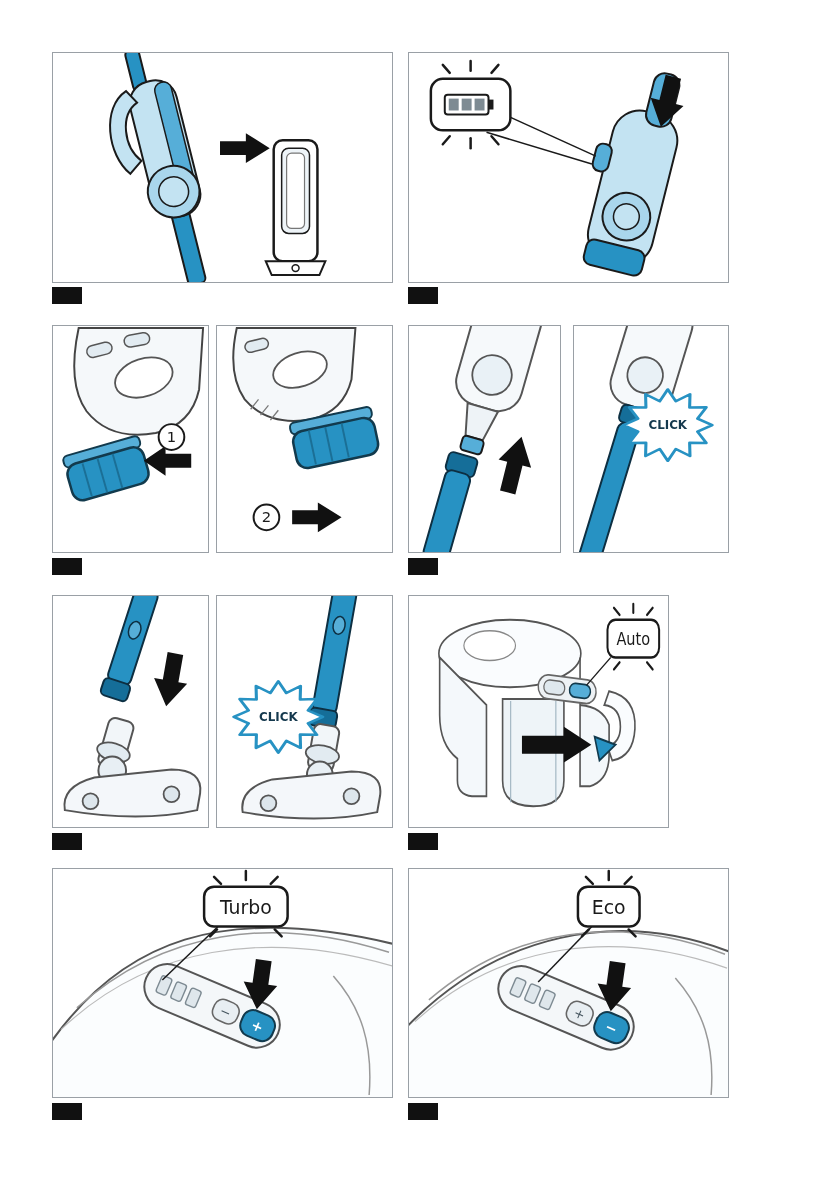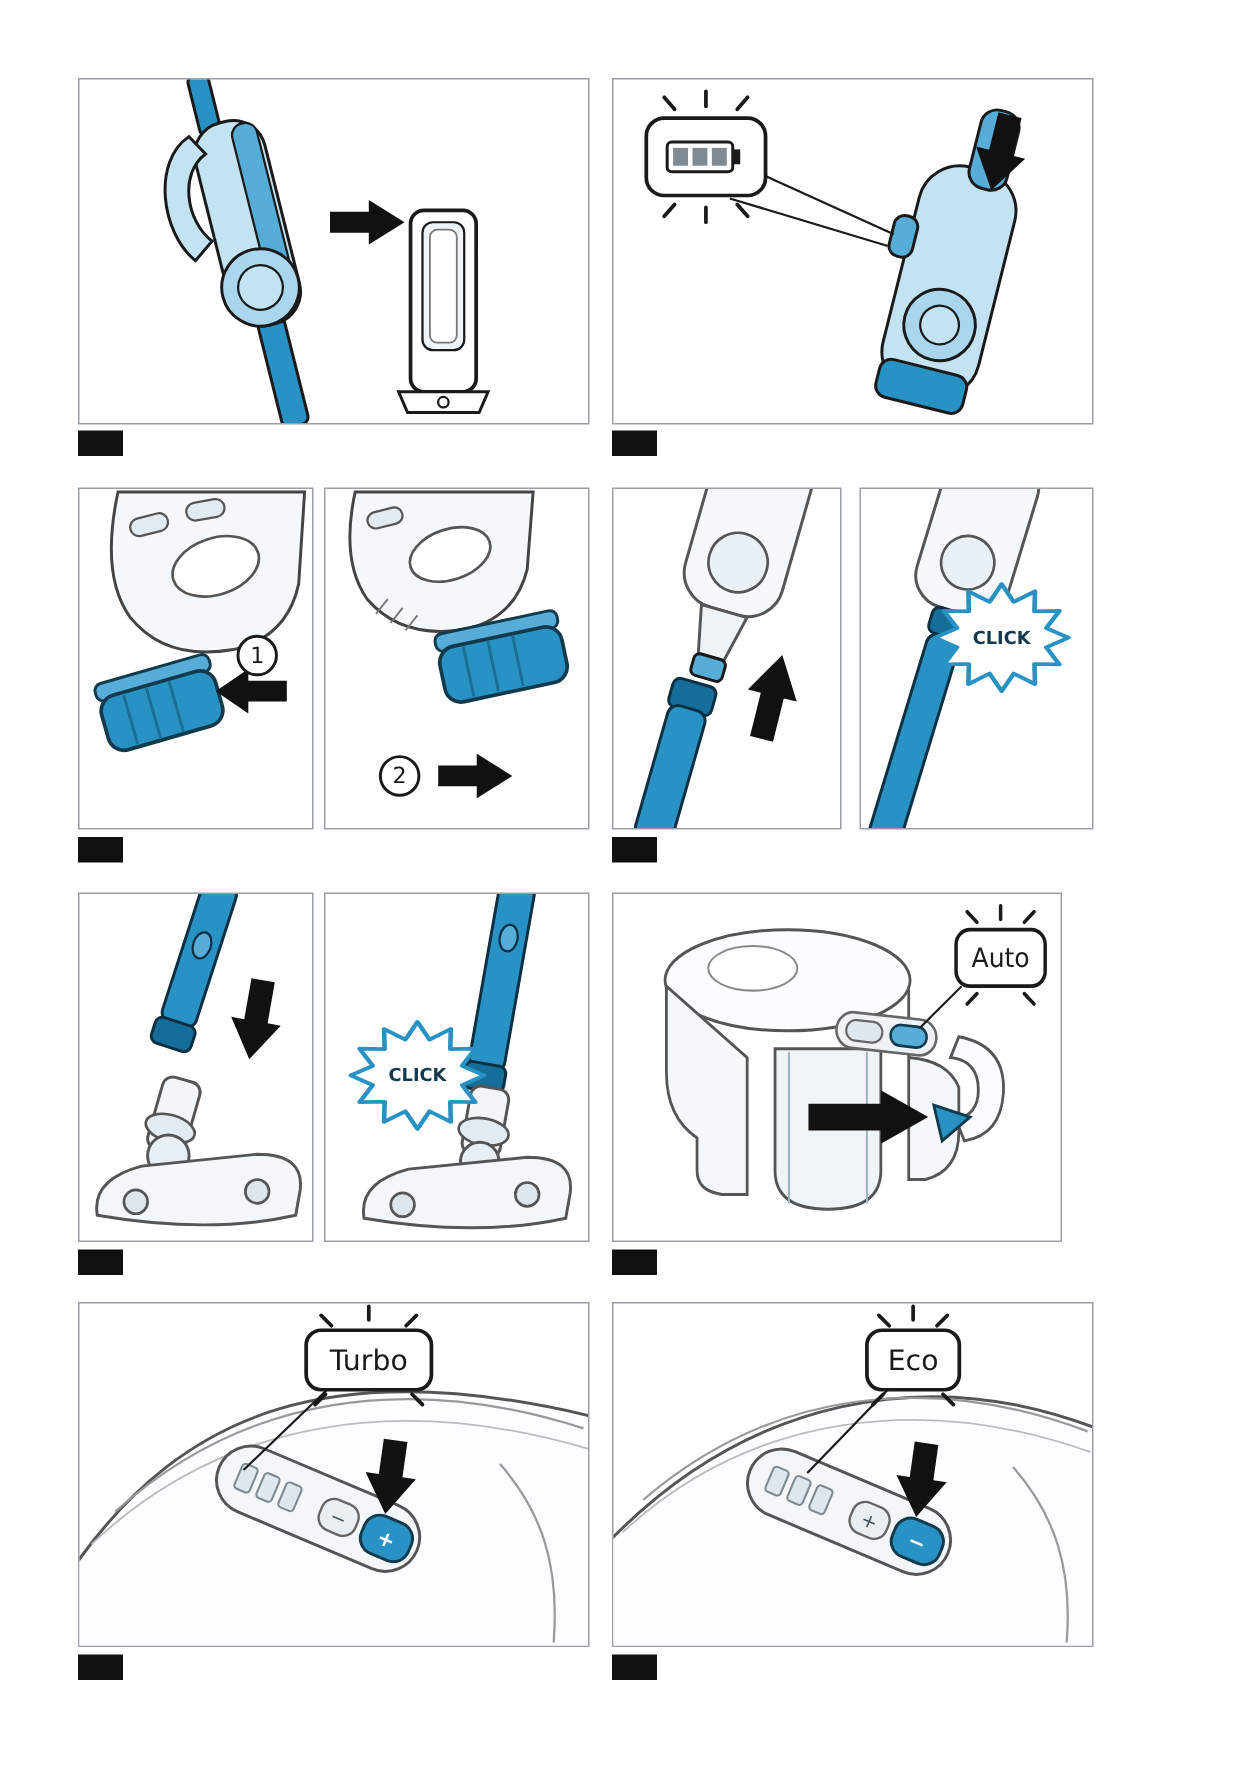--- a/index.html
+++ b/index.html
@@ -204,21 +204,21 @@
         <circle cx="52" cy="209" r="8" fill="#dde6ec" stroke="#555" stroke-width="1.8"></circle>
         <circle cx="136" cy="202" r="8" fill="#dde6ec" stroke="#555" stroke-width="1.8"></circle>
       </g>
       <g>
         <polygon transform="translate(62,122) scale(1.25,1)" points="36,0 24.1,6.5 31.2,18 17.7,17.7 18,31.2 6.5,24.1 0,36 -6.5,24.1 -18,31.2 -17.7,17.7 -31.2,18 -24.1,6.5 -36,0 -24.1,-6.5 -31.2,-18 -17.7,-17.7 -18,-31.2 -6.5,-24.1 0,-36 6.5,-24.1 18,-31.2 17.7,-17.7 31.2,-18 24.1,-6.5" fill="#ffffff" stroke="#2792c3" stroke-width="2.5" stroke-linejoin="round"></polygon>
         <text x="62" y="126" text-anchor="middle" font-size="12" font-weight="bold" fill="#14384d">CLICK</text>
       </g>
     </svg>
   </div>
 
-  <div class="panel" style="left:408px;top:595px;width:300px;height:233px">
+  <div class="panel" style="left:408px;top:595px;width:261px;height:233px">
     <svg viewBox="0 0 321 233" preserveAspectRatio="none">
       <g>
         <ellipse cx="125" cy="58" rx="88" ry="34" fill="#fafcfe" stroke="#555" stroke-width="2"></ellipse>
         <ellipse cx="100" cy="50" rx="32" ry="15" fill="#ffffff" stroke="#888" stroke-width="1.4"></ellipse>
         <path d="M 38,62 L 38,120 Q 38,150 60,164 L 60,186 Q 60,200 78,202 L 96,202 L 96,110 Z" fill="#f4f8fb" stroke="#555" stroke-width="2"></path>
         <path d="M 212,62 L 212,110 Q 240,112 248,130 L 248,160 Q 248,186 224,192 L 212,192 Z" fill="#f4f8fb" stroke="#555" stroke-width="2"></path>
         <path d="M 116,104 L 192,104 L 192,186 Q 192,212 154,212 Q 116,212 116,186 Z" fill="#eef4f8" stroke="#555" stroke-width="2"></path>
         <line x1="126" y1="106" x2="126" y2="208" stroke="#9fb4c0" stroke-width="1.4"></line>
         <line x1="182" y1="106" x2="182" y2="208" stroke="#9fb4c0" stroke-width="1.4"></line>
         <path d="M 248,96 Q 282,102 280,134 Q 278,162 252,166 L 246,152 Q 262,148 262,132 Q 262,112 242,110 Z" fill="#fafcfe" stroke="#555" stroke-width="2"></path>

